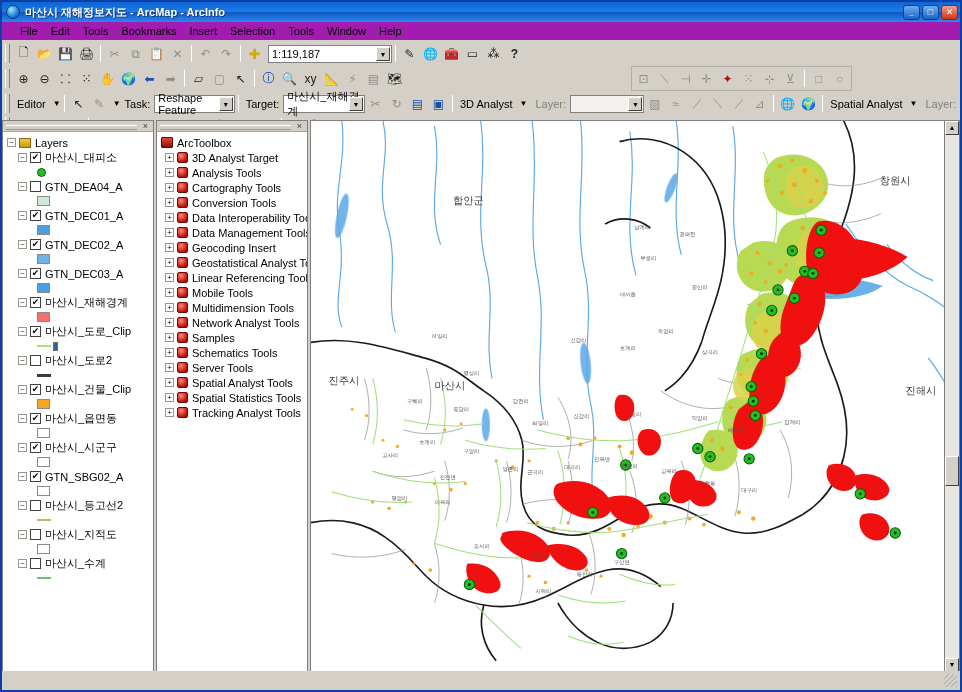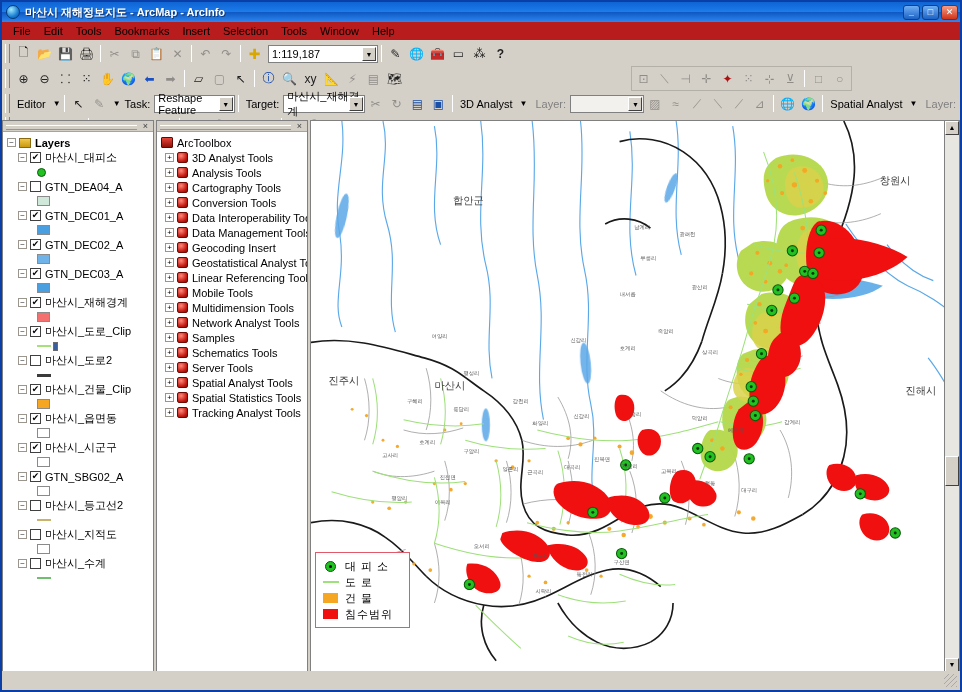--- a/index.html
+++ b/index.html
@@ -33,21 +33,21 @@
   .winbtn{
     width:17px;height:15px;border:1px solid #0c3f86;border-radius:3px;
     background:linear-gradient(180deg,#6eaef6,#1d62c4);
     color:#fff;font-size:9px;line-height:13px;text-align:center;font-weight:bold;
   }
   .winbtn.close{background:linear-gradient(180deg,#f79d86,#d0341a);border-color:#8c2410;}
 
   
   .menubar{
     height:19px;display:flex;align-items:center;gap:1px;
-    background:#b91c1c;border-bottom:1px solid #d4d0c8;padding-left:5px;
+    background:#a21caf;border-bottom:1px solid #d4d0c8;padding-left:12px;
   }
   .menubar .mi{padding:2px 6px;font-size:11px;white-space:nowrap;}
 
   
   .tbrow{height:25px;display:flex;align-items:center;background:#d4d0c8;}
   .grip{width:5px;height:19px;margin:0 3px;flex:none;
     border-left:1px solid #fff;border-right:1px solid #808080;}
   .tbtn{
     width:21px;height:21px;flex:none;display:flex;align-items:center;justify-content:center;
     font-size:12px;color:#202020;border:1px solid transparent;margin-right:0px;
@@ -90,21 +90,21 @@
   .tnode{display:flex;align-items:center;height:15px;white-space:nowrap;}
   .tnode .exp{
     width:9px;height:9px;border:1px solid #9a968e;background:#fff;margin-right:3px;
     font-size:8px;line-height:7px;text-align:center;color:#333;flex:none;
   }
   .tnode .cb{
     width:11px;height:11px;border:1px solid #404040;background:#fff;margin-right:4px;flex:none;
     font-size:9px;line-height:9px;text-align:center;color:#000;font-weight:bold;
   }
   .tnode .lbl{font-size:11px;}
-  .tnode.root .lbl{font-weight:bold;}
+  .tnode.root .lbl{font-weight:normal;}
   .swatchrow{height:14px;display:flex;align-items:center;padding-left:30px;}
   .sw{width:13px;height:10px;border:1px solid #6b6b6b;}
   .sw.circ{width:9px;height:9px;border-radius:50%;border:1px solid #0a5d0a;}
   .sw.line{width:14px;height:0;border:none;border-top:2px solid #a6e07a;}
   .sw.line.dark{border-top:3px solid #3b3b3b;}
   .sw.noborder{border:1px solid #8a8a8a;}
 
   .tbicon-tb{
     width:11px;height:11px;margin-right:4px;flex:none;border-radius:2px;
     background:radial-gradient(circle at 35% 30%,#ff8a7a,#c41a12 65%,#7e0d08);
@@ -222,21 +222,21 @@
     <div class="tsep"></div>
     <div class="tbtn dis">✂</div>
     <div class="tbtn dis">⧉</div>
     <div class="tbtn">📋</div>
     <div class="tbtn dis">✕</div>
     <div class="tsep"></div>
     <div class="tbtn dis">↶</div>
     <div class="tbtn dis">↷</div>
     <div class="tsep"></div>
     <div class="tbtn" style="color:#d8a800;font-size:14px">✚</div>
-    <div class="combo" style="width:110px;margin-left:3px">
+    <div class="combo" style="width:124px;margin-left:3px">
       <span>1:119,187</span>
       <span class="arrow">▼</span>
     </div>
     <div class="tsep"></div>
     <div class="tbtn">✎</div>
     <div class="tbtn">🌐</div>
     <div class="tbtn">🧰</div>
     <div class="tbtn">▭</div>
     <div class="tbtn">⁂</div>
     <div class="tbtn" style="font-weight:bold">?</div>
@@ -496,21 +496,21 @@
       </div>
       <div class="tree">
         <div class="tnode">
           <div class="tbicon-box"></div>
           <div class="lbl">ArcToolbox</div>
         </div>
         <div id="toolbox-list" style="padding-left:4px">
             <div class="tnode">
               <div class="plus">+</div>
               <div class="tbicon-tb"></div>
-              <div class="lbl">3D Analyst Tools</div>
+              <div class="lbl">3D Analyst Target</div>
             </div>
             <div class="tnode">
               <div class="plus">+</div>
               <div class="tbicon-tb"></div>
               <div class="lbl">Analysis Tools</div>
             </div>
             <div class="tnode">
               <div class="plus">+</div>
               <div class="tbicon-tb"></div>
               <div class="lbl">Cartography Tools</div>
@@ -950,46 +950,20 @@
                 <text x="166" y="415" font-size="5.2" fill="#555" text-anchor="middle" font-family="&quot;Liberation Sans&quot;, sans-serif">오서리</text>
                 <text x="223" y="423" font-size="5.2" fill="#555" text-anchor="middle" font-family="&quot;Liberation Sans&quot;, sans-serif">창포리</text>
                 <text x="266" y="442" font-size="5.2" fill="#555" text-anchor="middle" font-family="&quot;Liberation Sans&quot;, sans-serif">동전리</text>
                 <text x="226" y="458" font-size="5.2" fill="#555" text-anchor="middle" font-family="&quot;Liberation Sans&quot;, sans-serif">시락리</text>
                 <text x="302" y="430" font-size="5.2" fill="#555" text-anchor="middle" font-family="&quot;Liberation Sans&quot;, sans-serif">구산면</text>
               </g>
           </g>
         </svg>
 
         
-        <div class="legend">
-          <div class="legrow">
-            <span class="legsym">
-              <span class="dotsym"></span>
-            </span>
-            <span class="lt">대 피 소</span>
-          </div>
-          <div class="legrow">
-            <span class="legsym">
-              <span class="linesym"></span>
-            </span>
-            <span class="lt">도 로</span>
-          </div>
-          <div class="legrow">
-            <span class="legsym">
-              <span class="boxsym" style="background:#f5a623"></span>
-            </span>
-            <span class="lt">건 물</span>
-          </div>
-          <div class="legrow">
-            <span class="legsym">
-              <span class="boxsym" style="background:#f01010"></span>
-            </span>
-            <span class="lt">침수범위</span>
-          </div>
-        </div>
 
         
         <div class="vscroll">
           <div class="sbtn">▲</div>
           <div class="thumb"></div>
           <div class="sbtn bot">▼</div>
         </div>
       </div>
 
       <div class="mapbottom">

